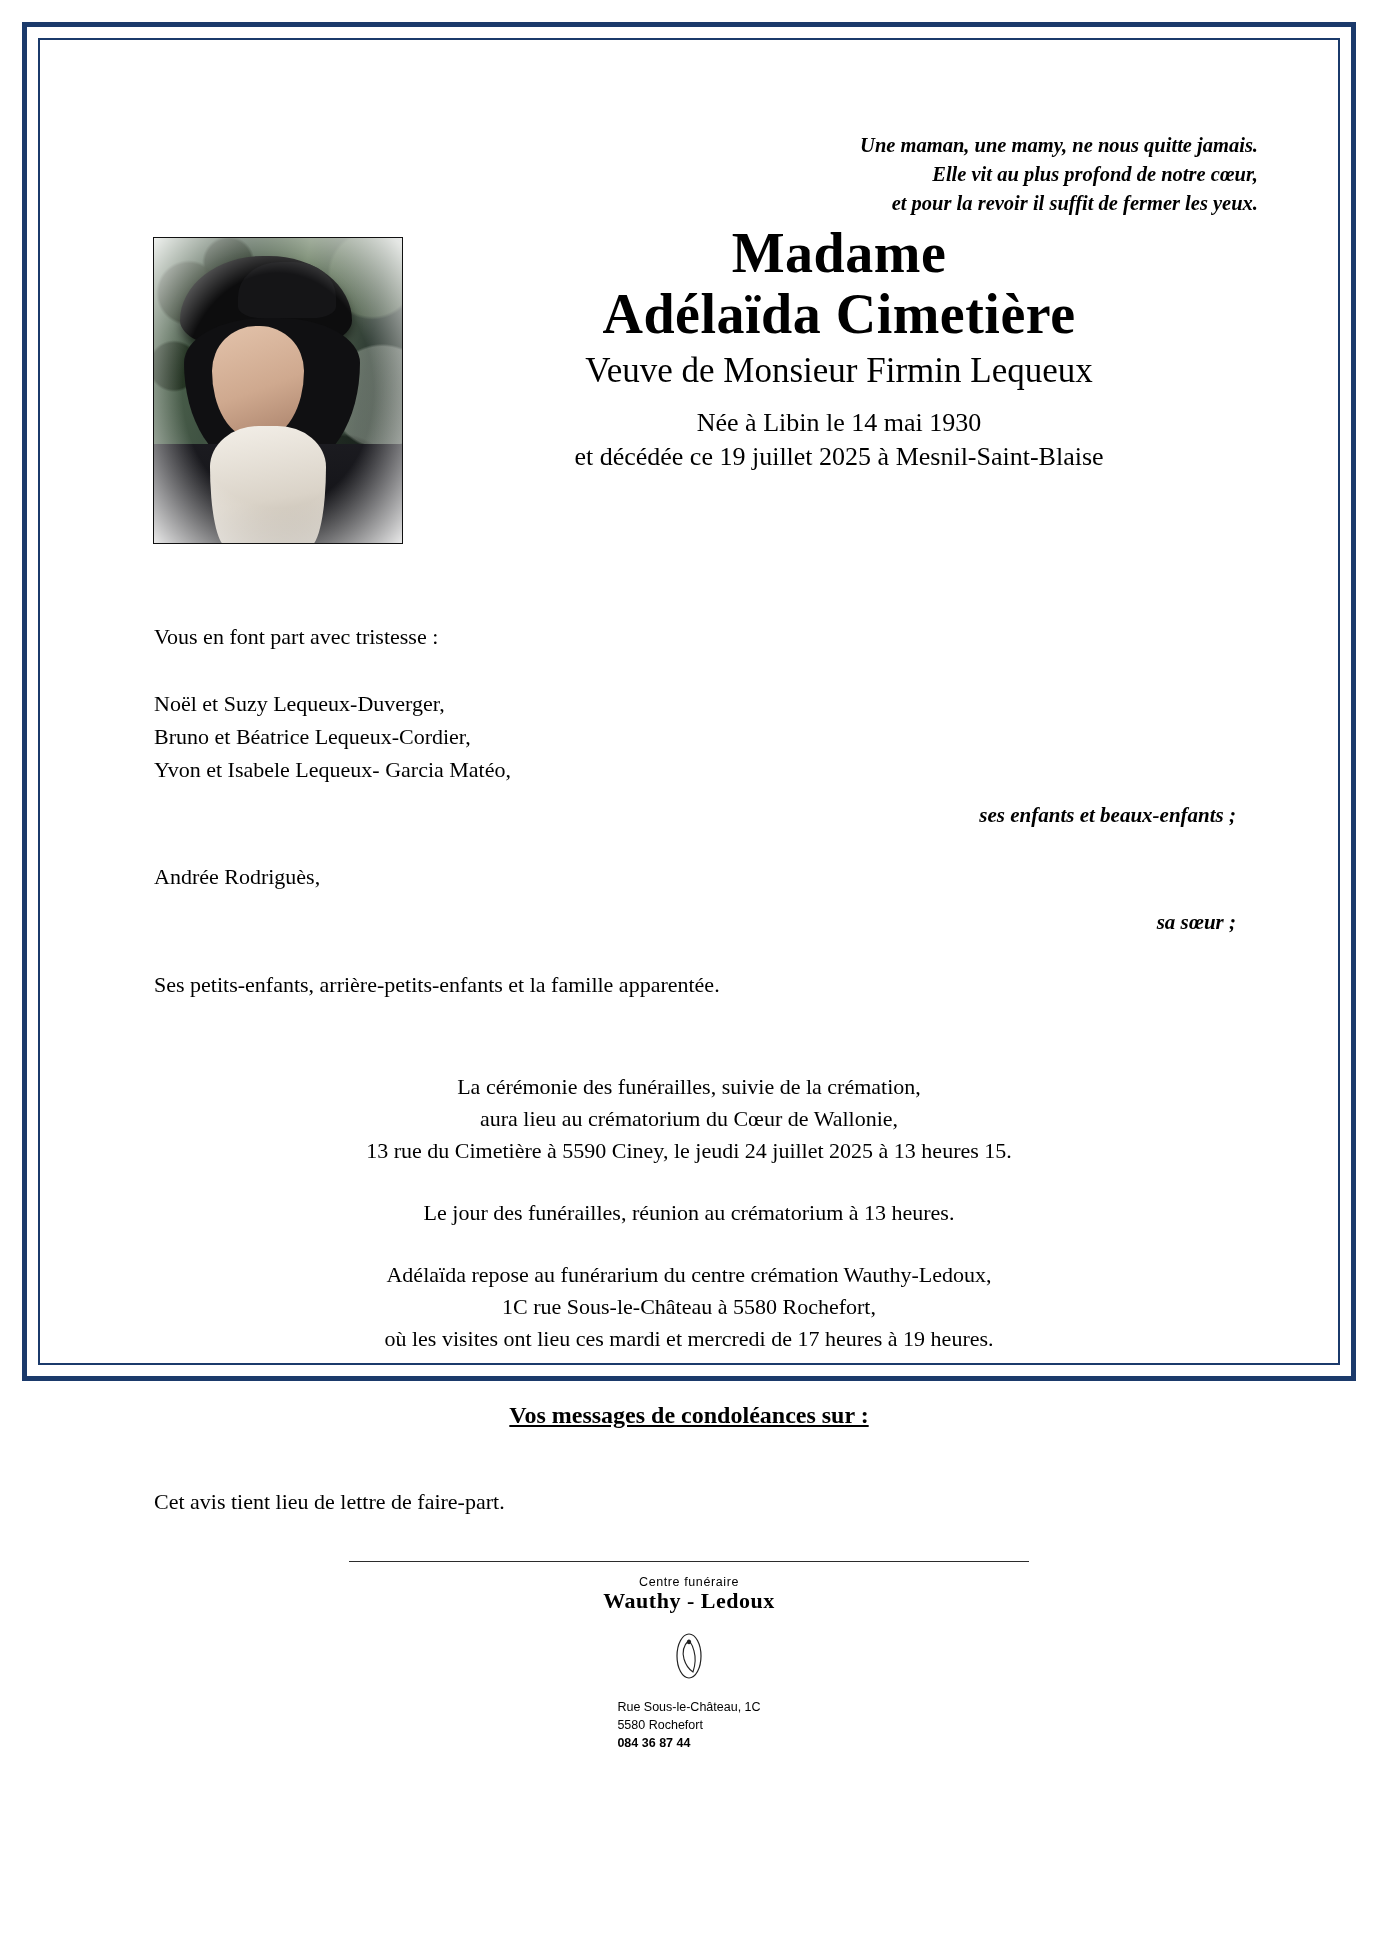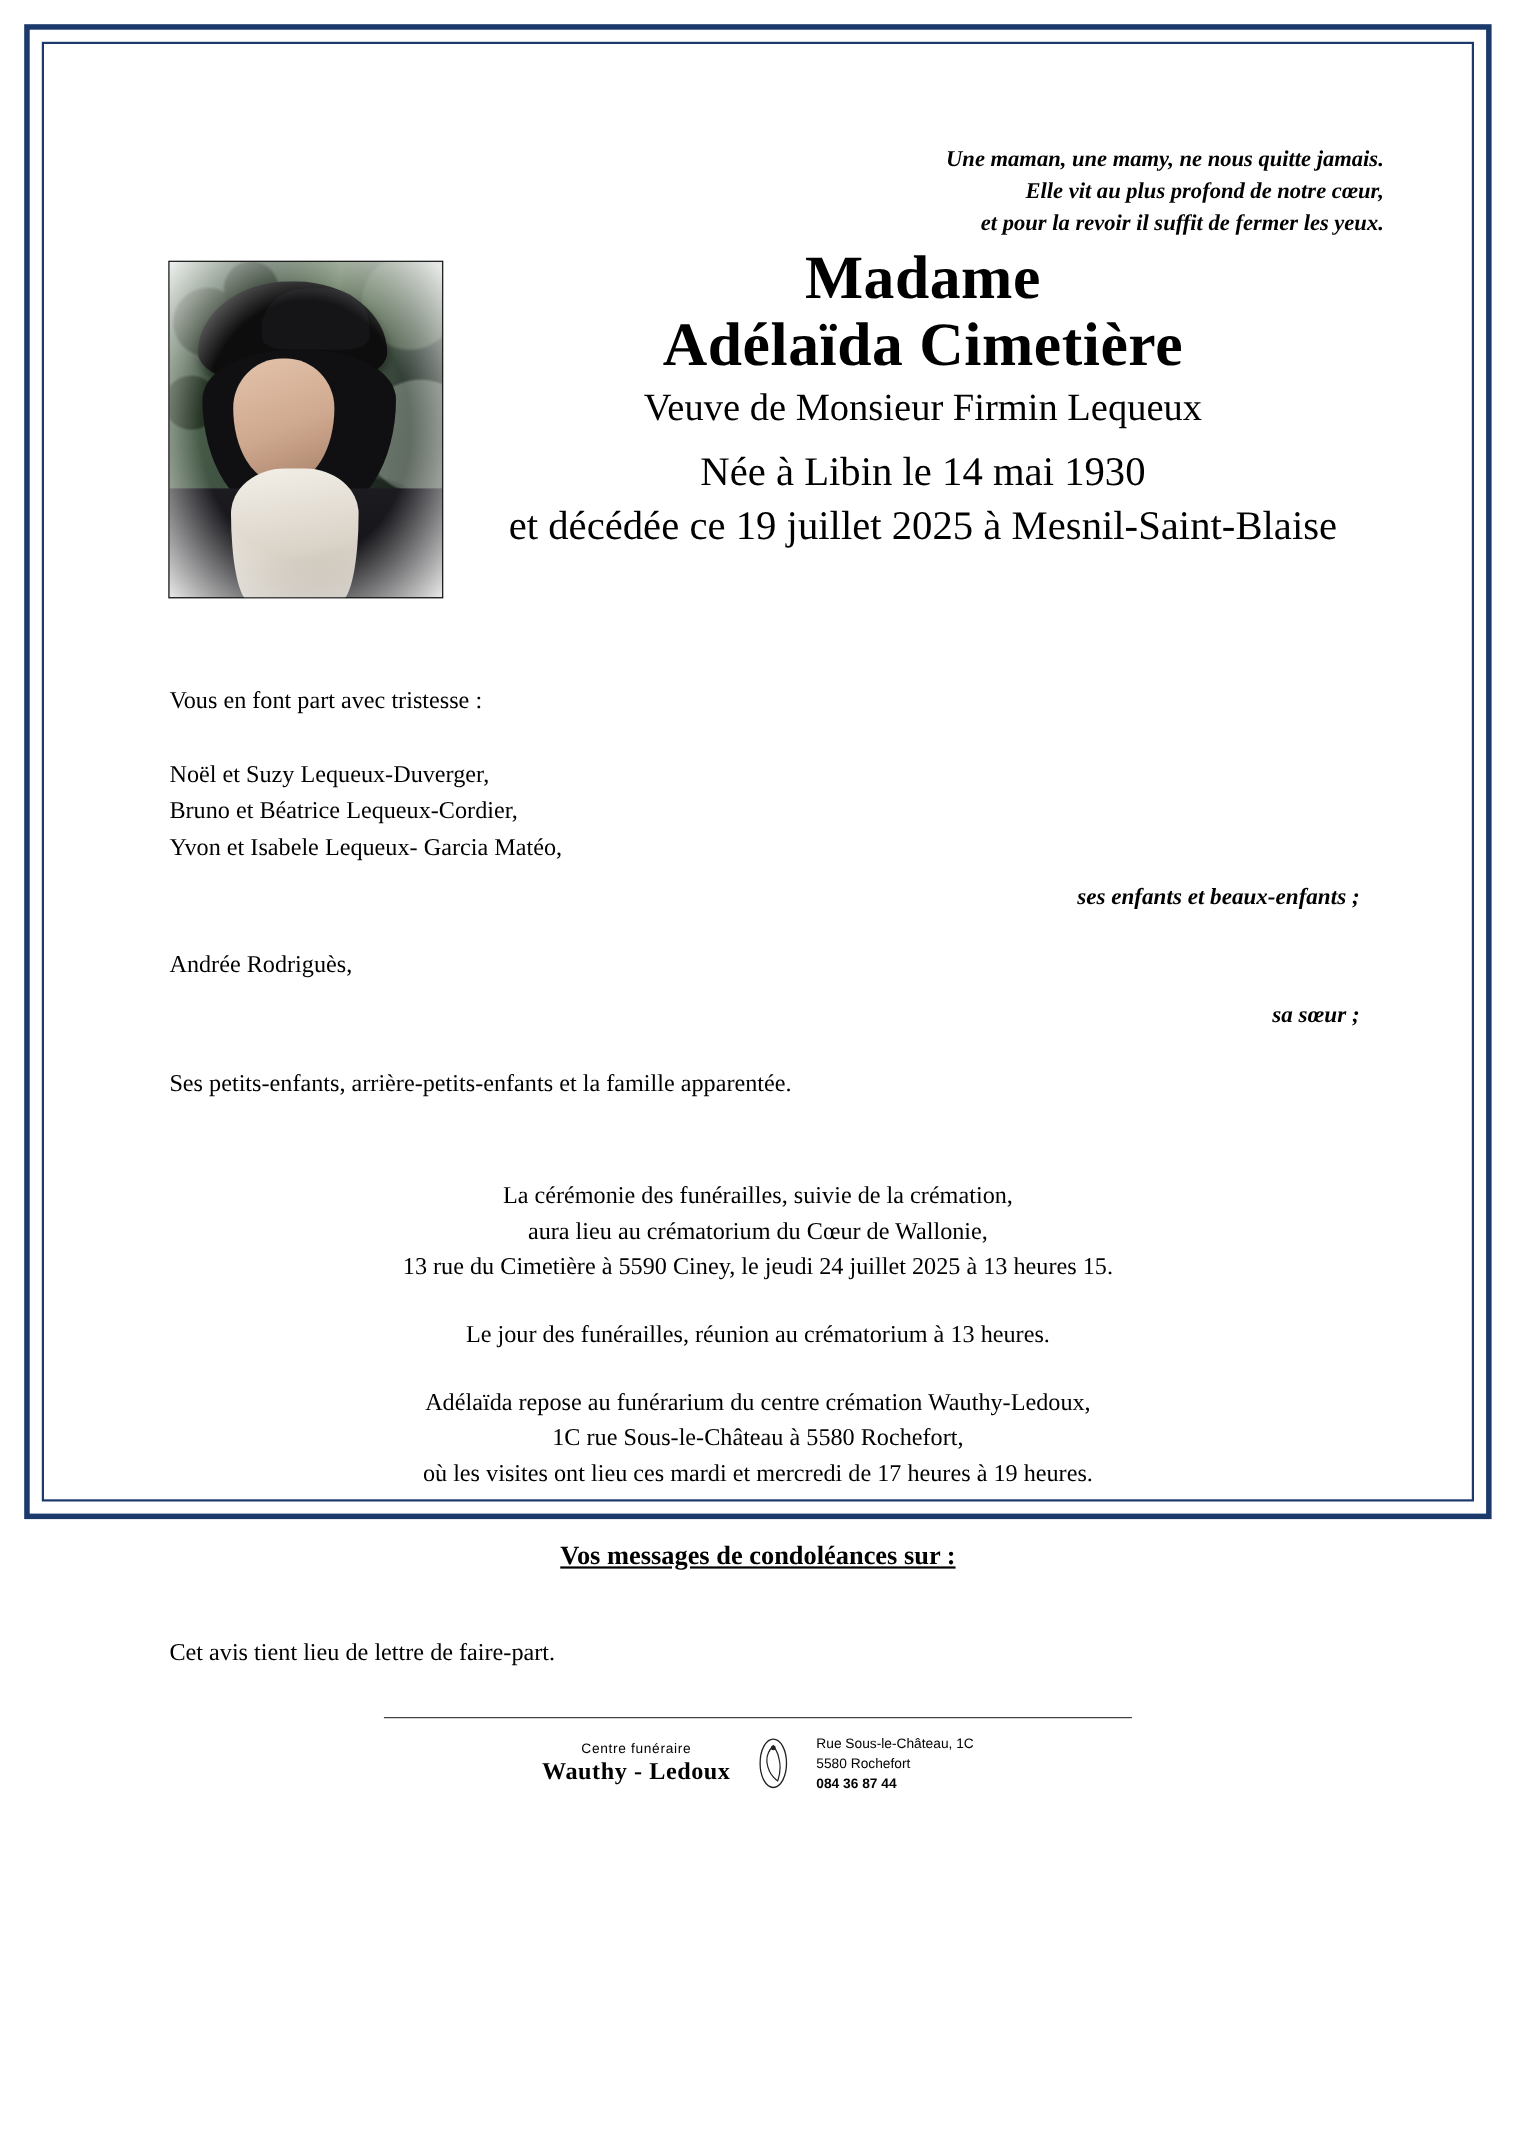--- a/index.html
+++ b/index.html
@@ -182,21 +182,21 @@
     font-size: 56px;
     line-height: 1.08;
     letter-spacing: .5px;
   }
   .widow {
     font-size: 35px;
     line-height: 1.2;
     margin-top: 6px;
   }
   .birth, .death {
-    font-size: 37px;
+    font-size: 26px;
     line-height: 1.32;
   }
   .birth { margin-top: 14px; }
 
   
   .family {
     margin-top: 66px;
     padding-left: 44px;
     padding-right: 24px;
     font-size: 22px;
@@ -247,20 +247,21 @@
     justify-content: center;
   }
   .footer-inner {
     width: 680px;
     border-top: 1.5px solid #2b2b2b;
     padding-top: 14px;
     display: flex;
     align-items: center;
     justify-content: center;
     gap: 16px;
+    flex-direction: column;
   }
   .logo-text { text-align: center; line-height: 1.1; }
   .logo-small {
     font-size: 12.5px;
     letter-spacing: .6px;
     font-family: "Liberation Sans", sans-serif;
   }
   .logo-big {
     font-size: 22px;
     font-weight: bold;

